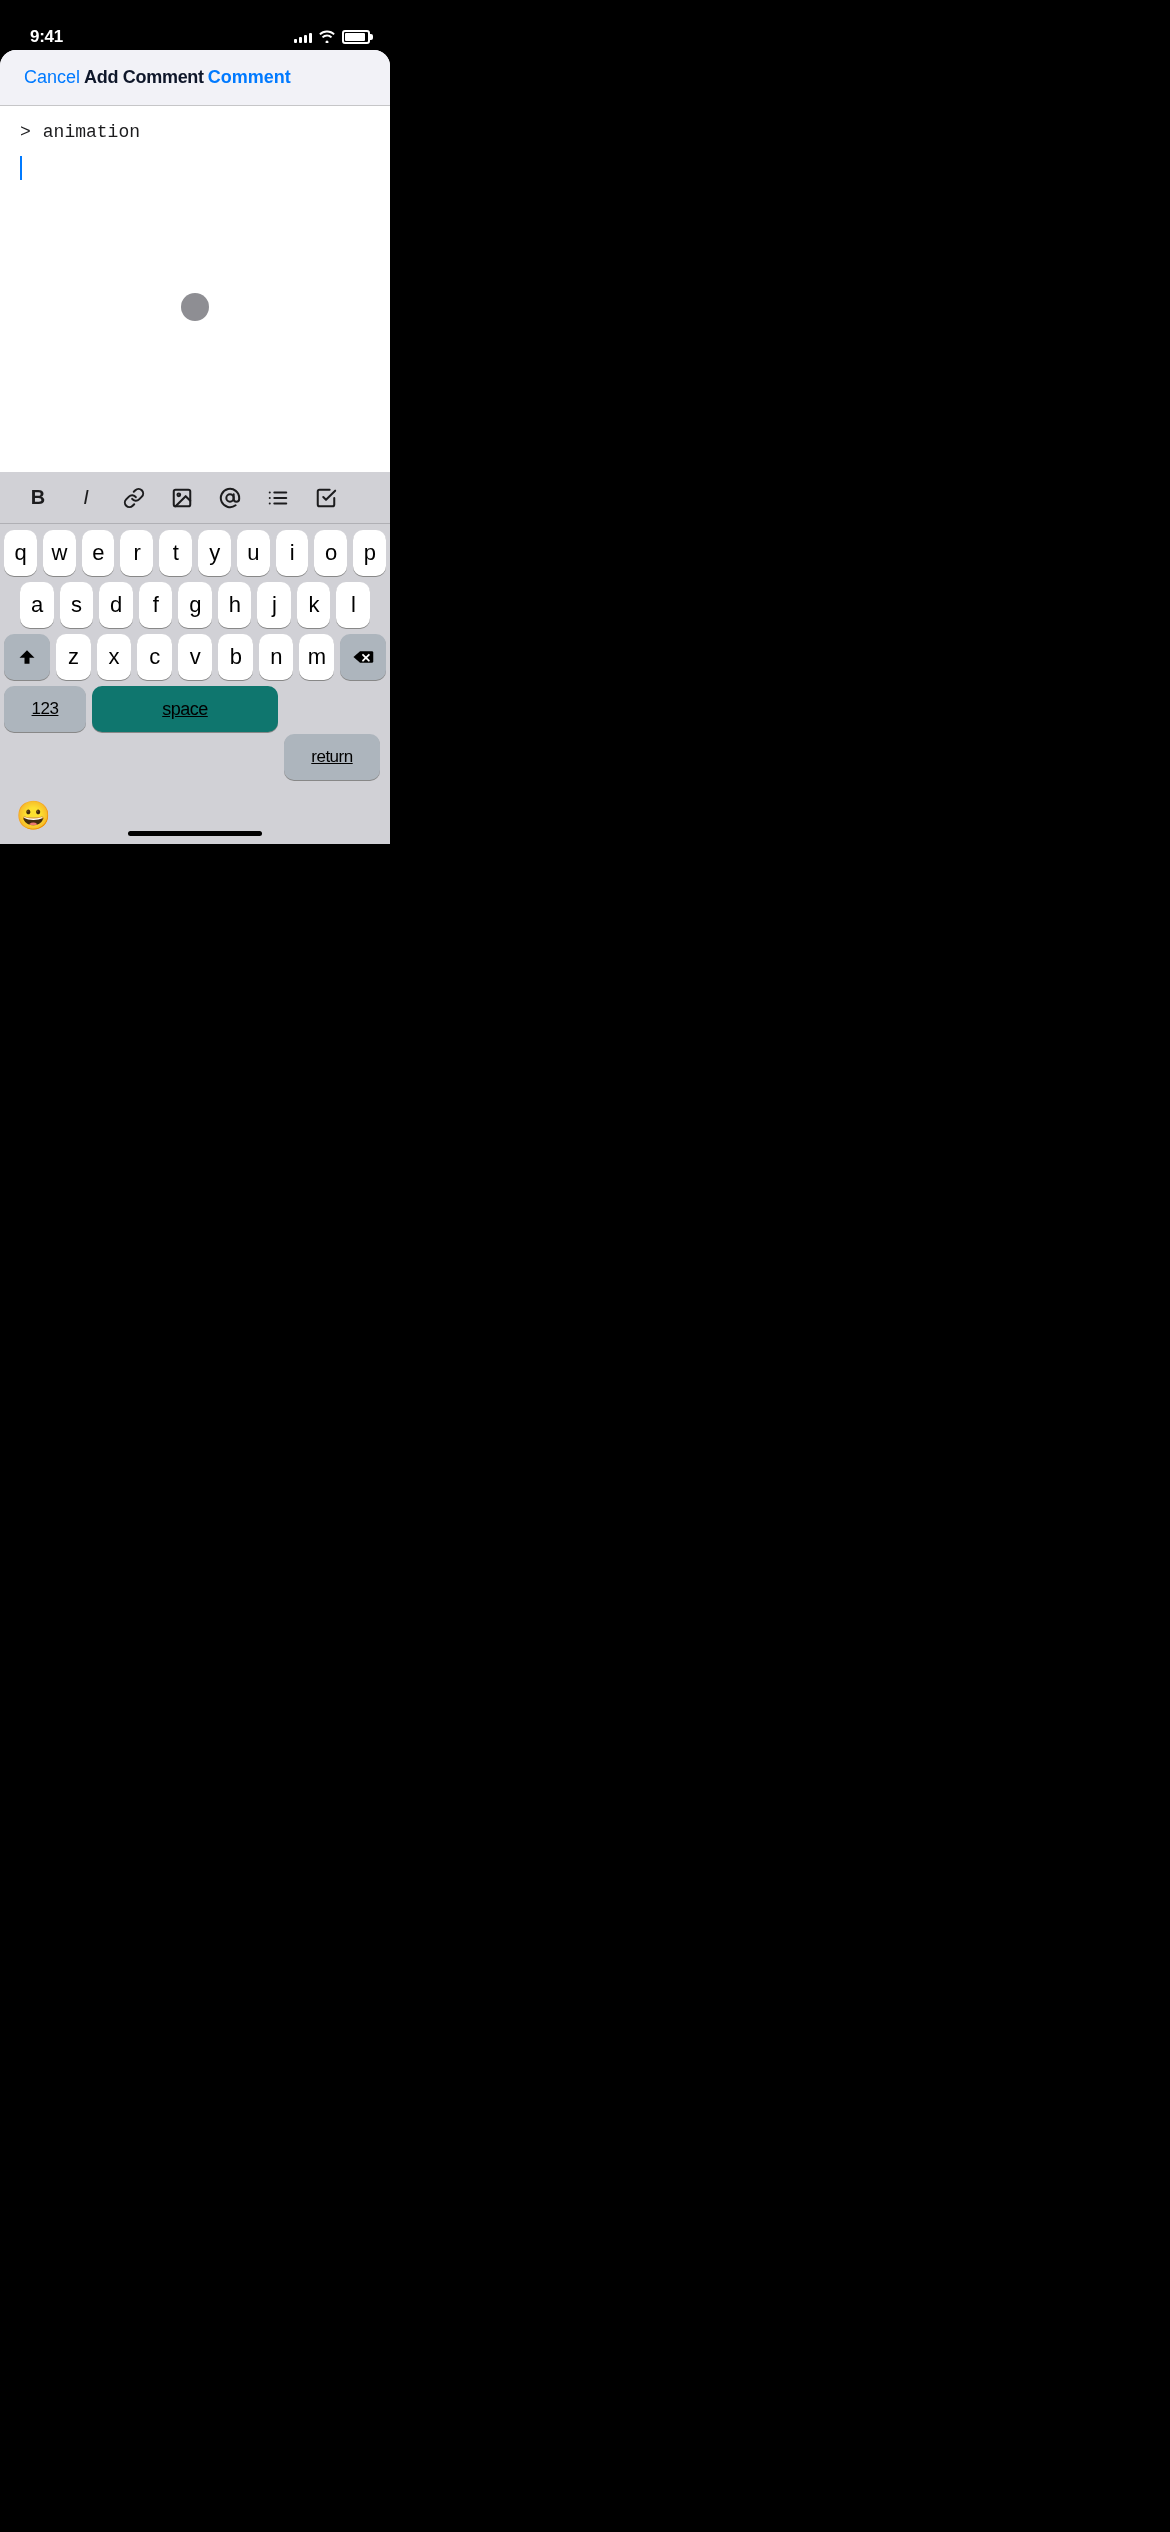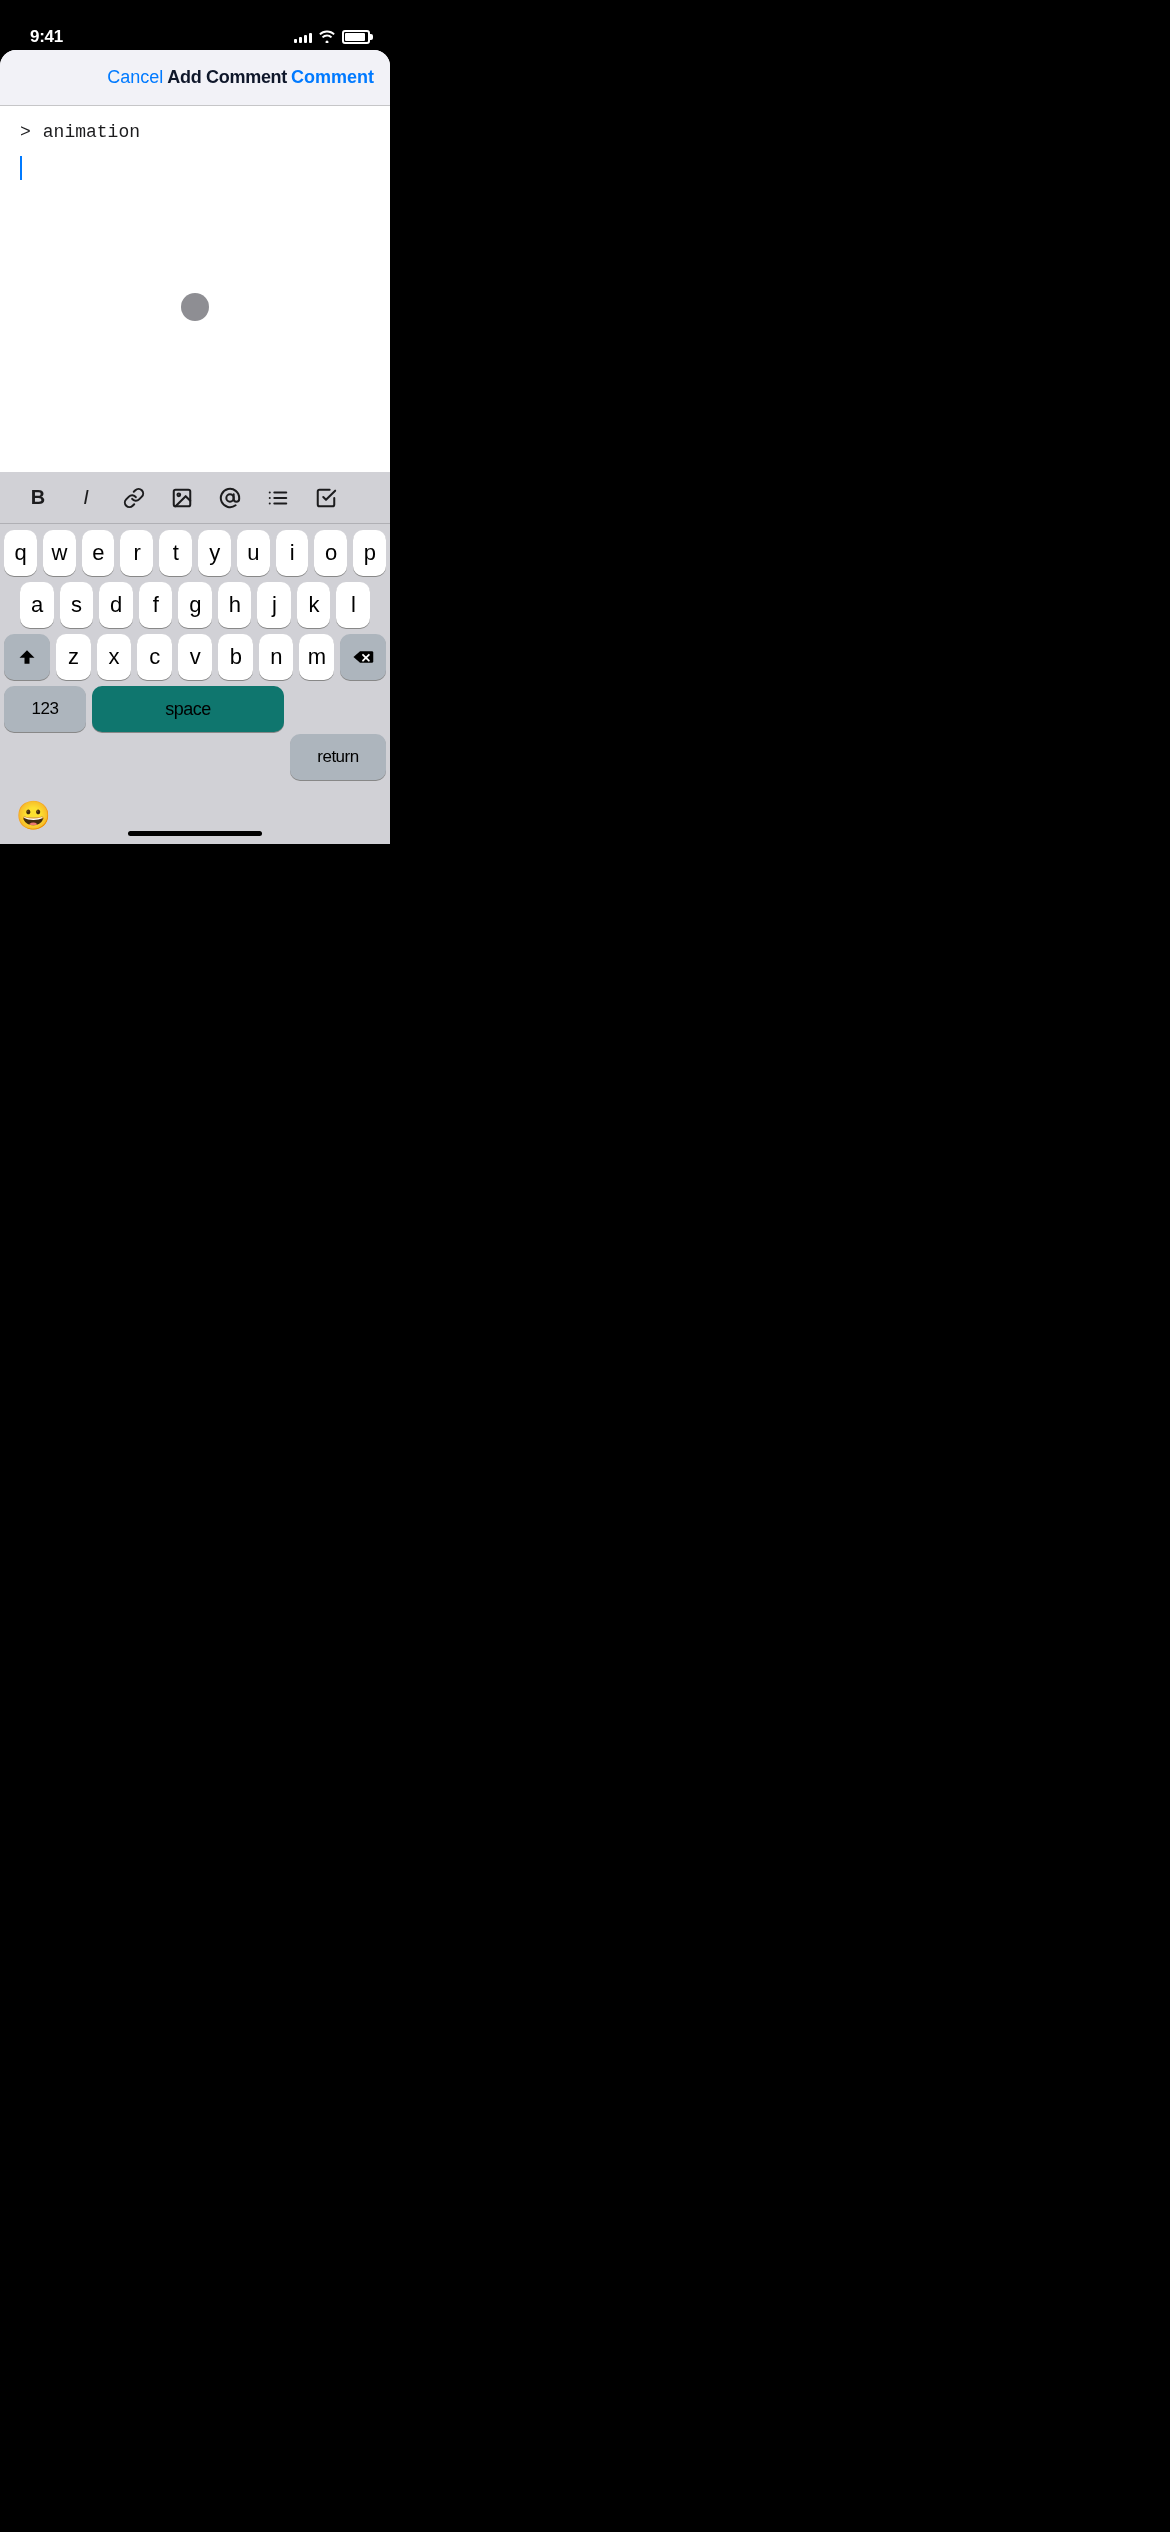--- a/index.html
+++ b/index.html
@@ -85,22 +85,22 @@
       display: flex;
       flex-direction: column;
     }
 
     
     .nav-bar {
       background: #f2f2f7;
       height: 56px;
       display: flex;
       align-items: center;
-      justify-content: flex-end;
-      padding: 0 12px;
+      justify-content: flex-start;
+      padding: 0 20px;
       border-bottom: 1px solid #c6c6c8;
     }
     .nav-cancel {
       color: #007aff;
       font-size: 18px;
       font-weight: 400;
       background: none;
       border: none;
       cursor: pointer;
       padding: 8px 4px;
@@ -430,21 +430,21 @@
       <div class="key">m</div>
       <div class="key key-special key-backspace">
         <svg width="22" height="18" viewBox="0 0 30 24" fill="#000">
           <path d="M11 4H27a2 2 0 0 1 2 2v12a2 2 0 0 1-2 2H11L2 12l9-8z"></path>
           <line x1="15" y1="9" x2="23" y2="17" stroke="white" stroke-width="2.5" stroke-linecap="round"></line>
           <line x1="23" y1="9" x2="15" y2="17" stroke="white" stroke-width="2.5" stroke-linecap="round"></line>
         </svg>
       </div>
     </div>
 
-    <div class="key-row" style="padding: 6px 4px 6px 4px;">
+    <div class="key-row" style="padding: 6px 10px 6px 4px; text-decoration: underline;">
       <div class="key key-special key-numbers" style="max-width: 82px; font-size:17px;">123</div>
       <div class="key key-space" style="font-size:18px; max-width:none; flex:4;">space</div>
       <div class="key key-special key-return" style="max-width: 96px; font-size:17px;">return</div>
     </div>
   </div>
 
   <div class="bottom-bar">
     <button class="emoji-btn">😀</button>
     <div style="flex:1;"></div>
   </div>

